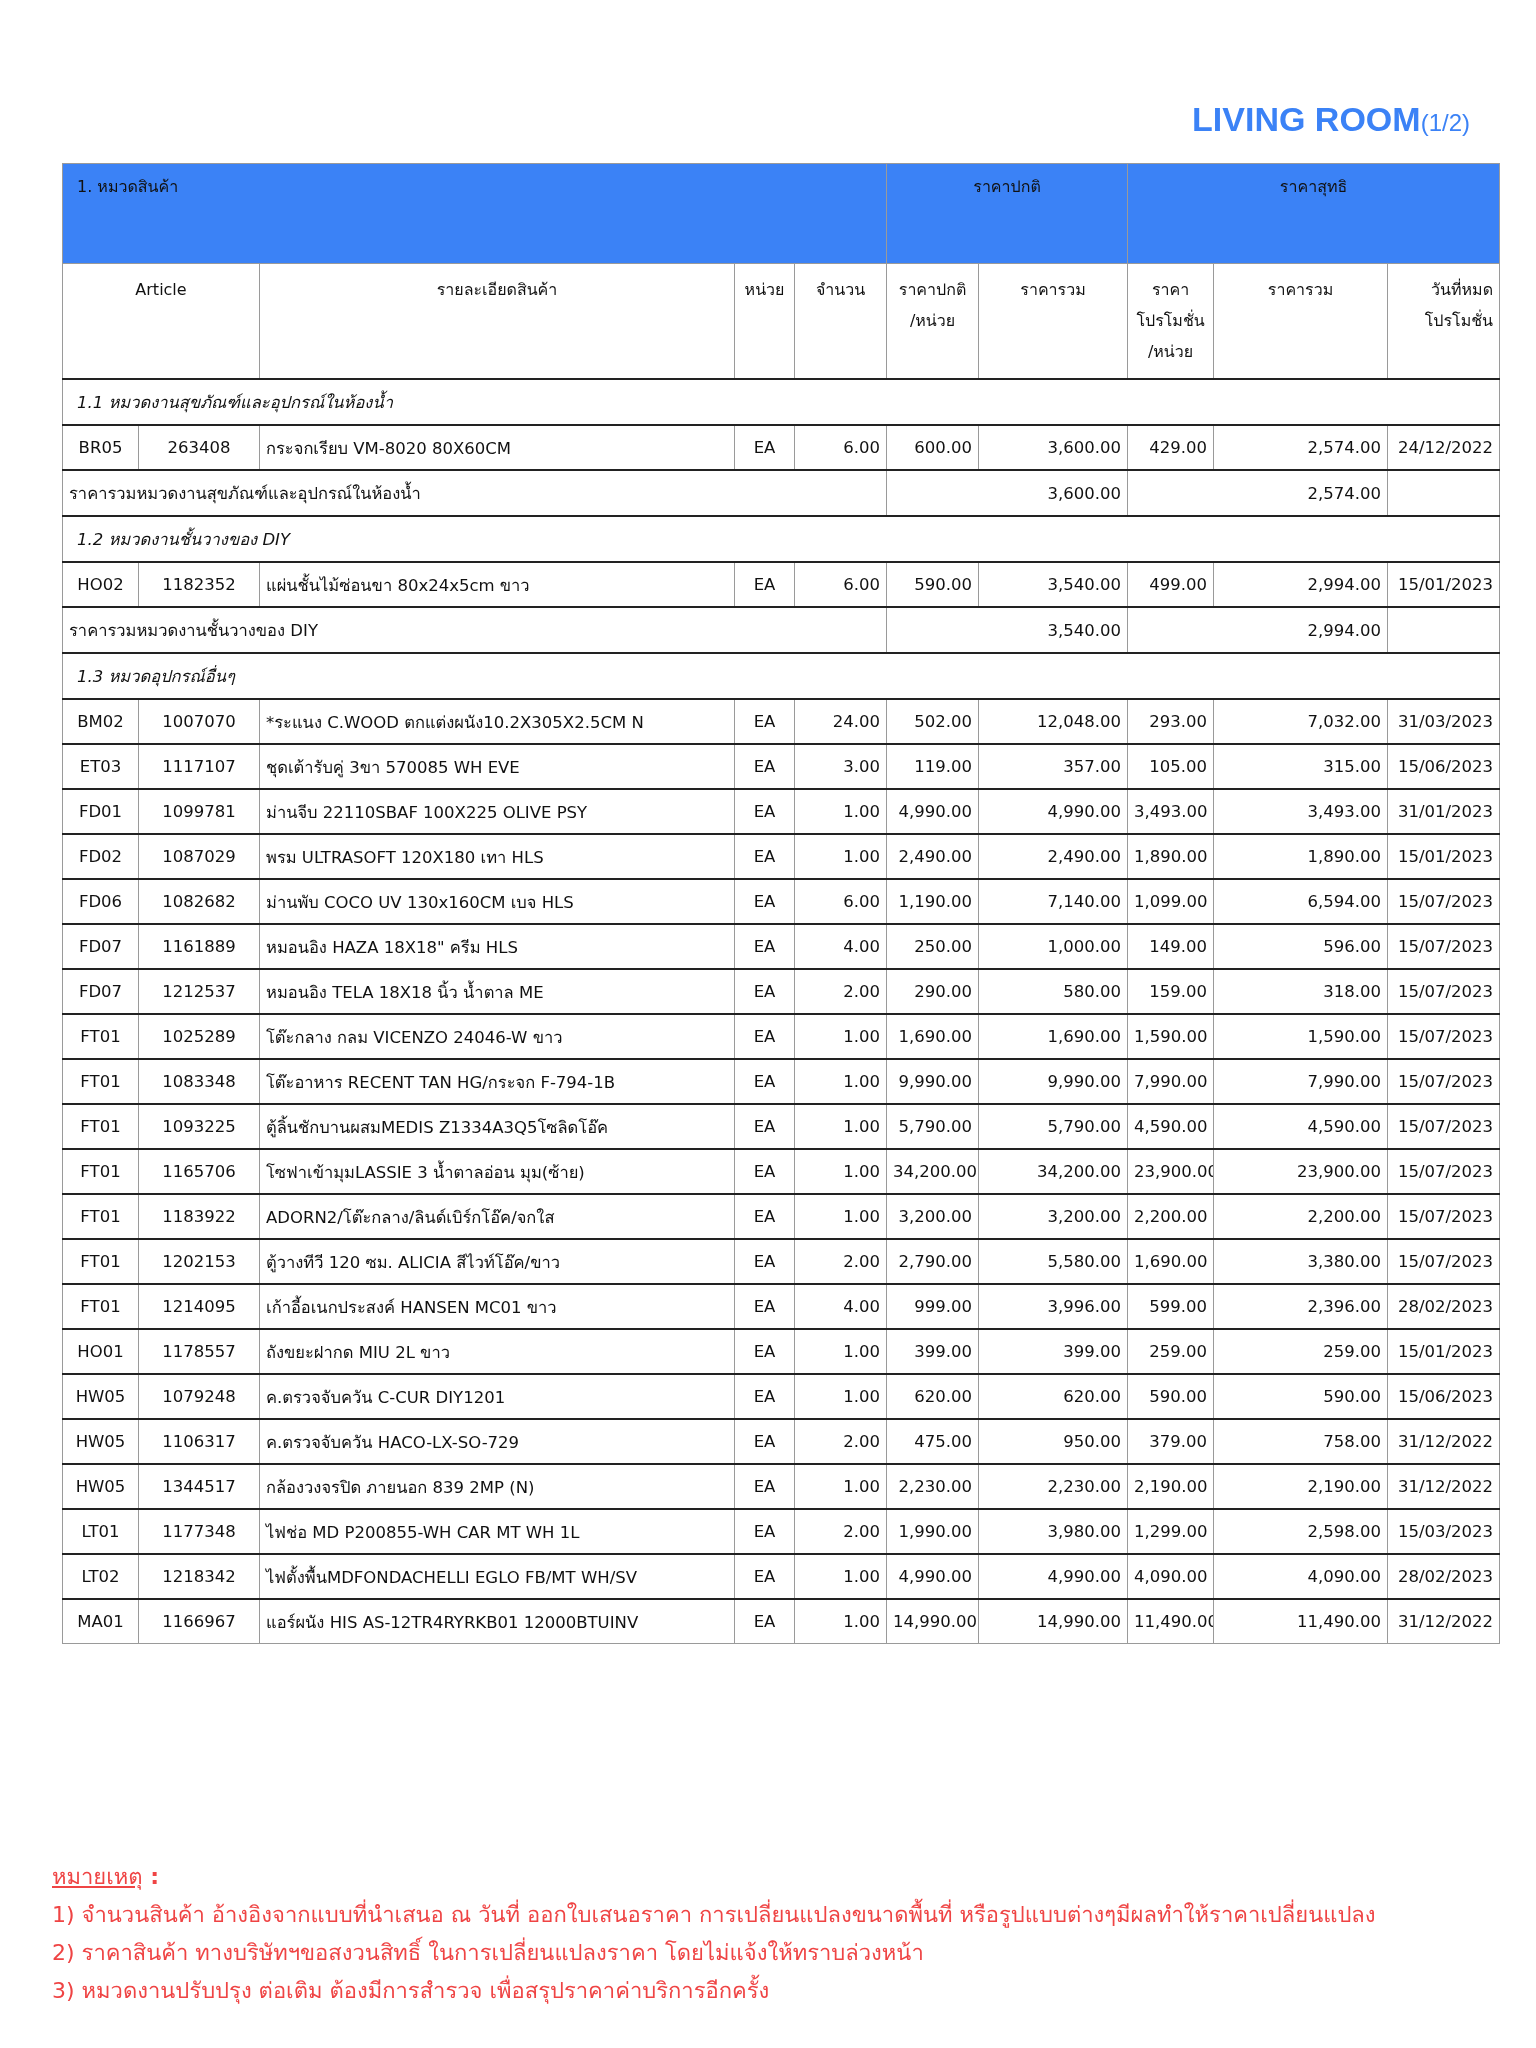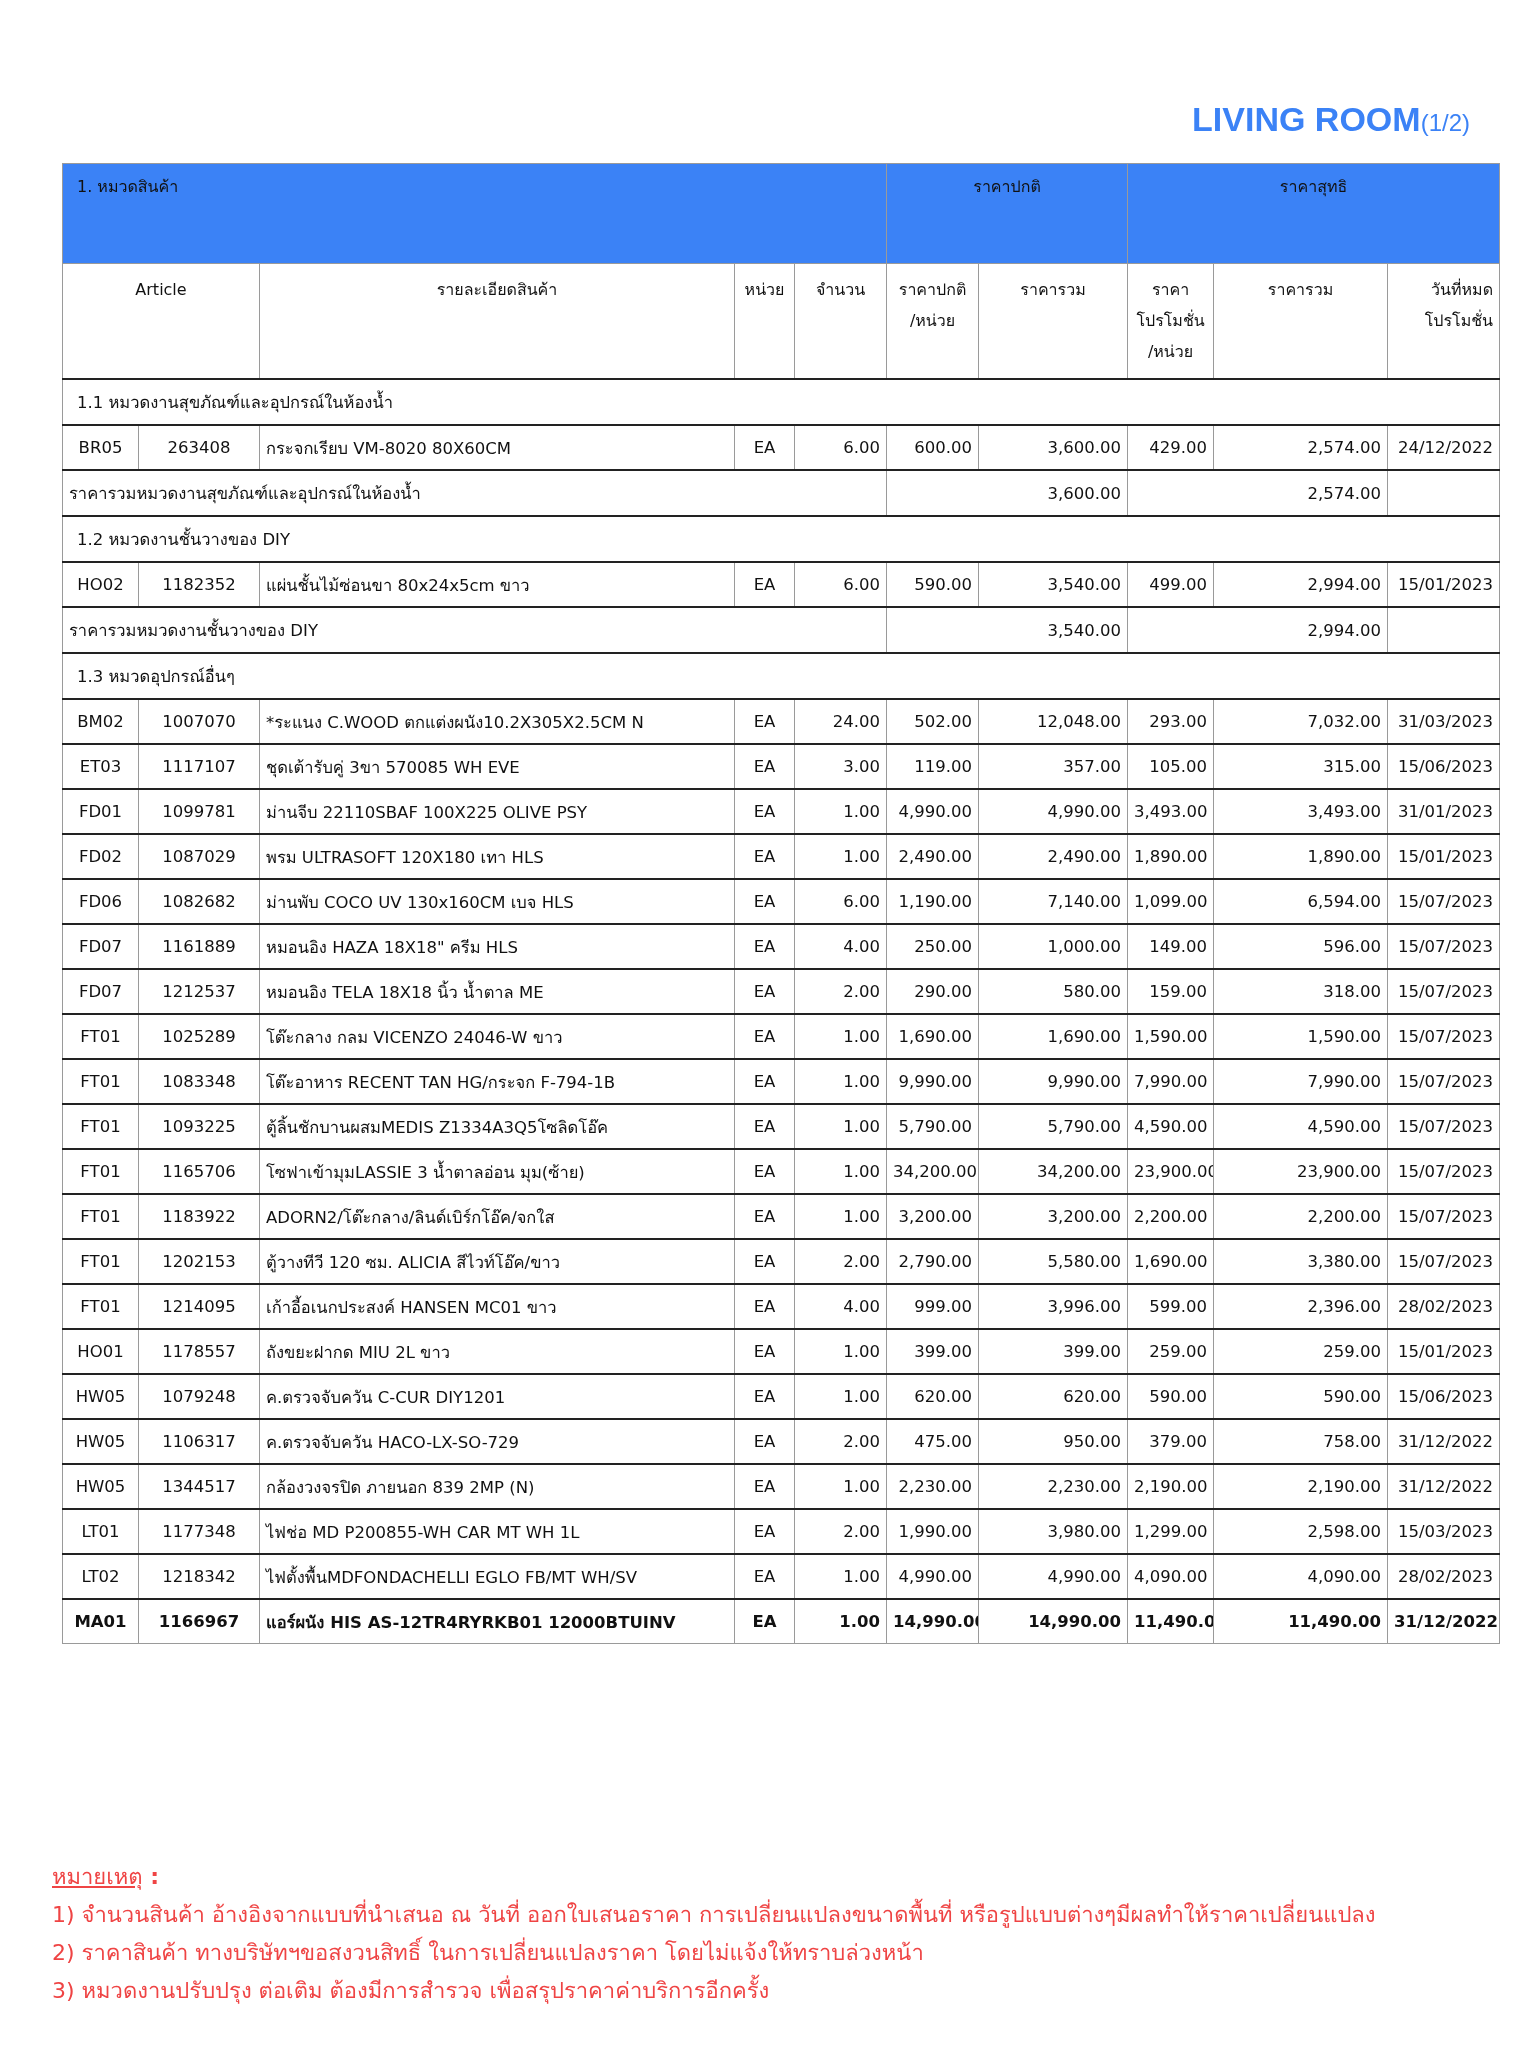--- a/index.html
+++ b/index.html
@@ -4,23 +4,23 @@
 <style>
   html, body { margin:0; padding:0; background:#ffffff; }
   body { width:1536px; height:2048px; position:relative; font-family:"DejaVu Sans", sans-serif; color:#111; overflow:hidden; }
   .title { position:absolute; top:100px; right:66px; font-family:"Liberation Sans", sans-serif; font-weight:bold; font-size:34px; letter-spacing:0px; color:#3b82f6; }
   .title .sub { font-weight:normal; font-size:24px; }
 
   table.quote { position:absolute; left:62px; top:163px; width:1437px; border-collapse:collapse; table-layout:fixed; font-size:16.5px; }
   table.quote td { border:1px solid #9a9a9a; padding:0 6px; overflow:hidden; white-space:nowrap; }
   tr.grp-head td { background:#3b82f6; height:89px; vertical-align:top; padding-top:10px; font-size:16px; }
   tr.col-head td { height:104px; vertical-align:top; padding-top:10px; text-align:center; line-height:31px; font-size:16px; white-space:normal; border-bottom:2px solid #222; }
-  tr.section td { height:44px; vertical-align:middle; border-bottom:2px solid #222; padding-left:14px; }
+  tr.section td { height:44px; vertical-align:middle; border-bottom:2px solid #222; padding-left:14px;font-style:italic; }
   tr.item td { height:43px; vertical-align:middle; border-bottom:2px solid #222; }
-  tr.item.last td { border-bottom:1px solid #9a9a9a;font-weight:bold; }
+  tr.item.last td { border-bottom:1px solid #9a9a9a; }
   tr.subtotal td { height:44px; vertical-align:middle; border-bottom:2px solid #222; }
   td.c { text-align:center; }
   td.r { text-align:right; padding-right:4px; }
   td.l { text-align:left; }
   td.date { text-align:right; padding-right:4px; }
   td.sub-label { padding-left:16px; }
 
   .notes { position:absolute; left:52px; top:1858px; font-family:"DejaVu Sans", sans-serif; font-size:22px; line-height:38px; color:#ef4444; }
   .notes .head { text-decoration:underline; }
   .notes .colon { font-weight:bold; }

